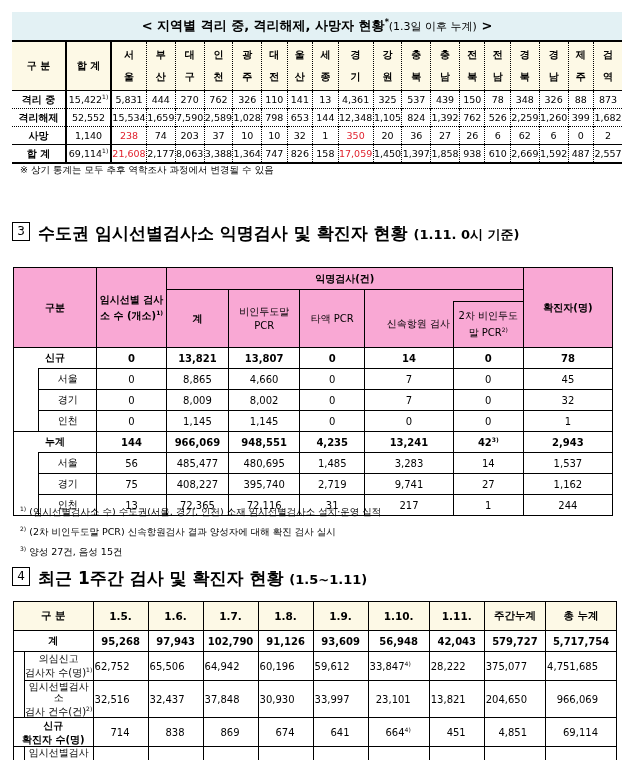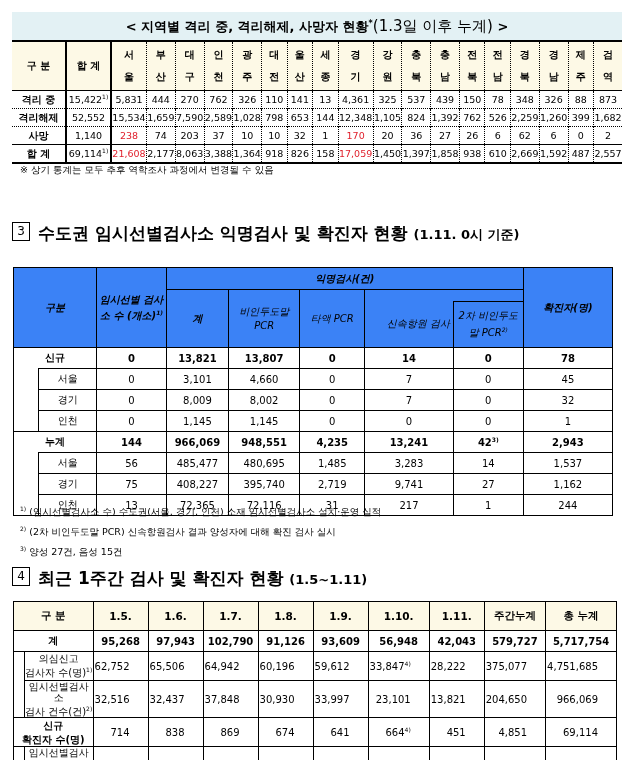--- a/index.html
+++ b/index.html
@@ -2,40 +2,40 @@
 <html><head>
 <meta charset="utf-8">
 <style>
   html,body{margin:0;padding:0;background:#fff;}
   body{width:627px;height:760px;position:relative;overflow:hidden;font-family:"DejaVu Sans","Liberation Sans",sans-serif;color:#000;}
   table{border-collapse:collapse;}
   
   #t1{position:absolute;left:12px;top:12px;width:610px;font-size:10px;}
   #t1 .title-cell{background:#e3f1f4;height:26px;text-align:center;font-size:13px;font-weight:bold;border-bottom:2px solid #000;}
   #t1 .title-cell sup{font-size:8px;}
-  #t1 .title-cell .small{font-size:15px;font-weight:normal;}
+  #t1 .title-cell .small{font-size:11px;font-weight:normal;}
   #t1 th{background:#fdf9e6;font-weight:bold;font-size:10px;}
   #t1 th.reg{border-left:1px dotted #000;width:24px;padding:0;height:48px;line-height:22px;}
   #t1 th.gubun{width:50px;border-right:2px solid #000;}
   #t1 th.total{width:40px;border-right:2px solid #000;}
   #t1 td{text-align:center;height:17px;font-size:9.5px;padding:0;border-top:1px dotted #000;border-left:1px dotted #000;white-space:nowrap;}
   #t1 td.rowlab{font-weight:bold;font-size:10px;border-left:none;border-right:2px solid #000;}
   #t1 td.rowtot{border-left:none;border-right:2px solid #000;}
   #t1 tr.sum td{border-top:1px solid #000;border-bottom:2px solid #000;}
   #t1 tr.hdr-last th{border-bottom:1px solid #000;}
   #t1 .red{color:#e0202c;margin-left:37px;}
   #t1 sup{font-size:6px;}
   .notes1{position:absolute;left:20px;top:162px;font-size:9.5px;line-height:15px;}
   .notes1 div{white-space:nowrap;}
   .h3{position:absolute;left:12px;top:222px;font-size:17px;font-weight:bold;white-space:nowrap;}
   .h3 .box{display:inline-block;width:16px;height:17px;border:1px solid #000;font-size:12px;font-weight:normal;text-align:center;line-height:17px;vertical-align:top;margin-right:8px;}
   .h3 .sub{font-size:13px;}
   
   #t2{position:absolute;left:13px;top:267px;width:600px;font-size:10px;}
-  #t2 th{background:#3b82f6;border:1px solid #000;font-size:10px;font-weight:normal;font-style:italic;}
+  #t2 th{background:#f9a8d4;border:1px solid #000;font-size:10px;font-weight:normal;}
   #t2 th.b{font-weight:bold;}
   #t2 td{text-align:center;height:18px;font-size:10px;border-left:1px solid #000;border-right:1px solid #000;border-top:1px solid #000;}
   #t2 tr.bold td{font-weight:bold;}
   #t2 td.indent-blank{border-top:none;width:24px;}
   #t2 td.sublab{}
   #t2 tr.last td{border-bottom:1px solid #000;}
   #t2 sup{font-size:6px;}
   .notes2{position:absolute;left:20px;top:500px;font-size:9.5px;line-height:17px;}
   .notes2 sup{font-size:6px;}
   .h4{position:absolute;left:12px;top:567px;font-size:17px;font-weight:bold;white-space:nowrap;}
@@ -187,40 +187,40 @@
         <td class="rowlab">사망</td>
         <td class="rowtot"><span>1,140</span><sup></sup></td>
         <td class="val red" style="border-left: none; color: rgb(224, 32, 44);">238</td>
         <td class="val">74</td>
         <td class="val">203</td>
         <td class="val">37</td>
         <td class="val">10</td>
         <td class="val">10</td>
         <td class="val">32</td>
         <td class="val">1</td>
-        <td class="val red" style="color: rgb(224, 32, 44);">170</td>
+        <td class="val red" style="color: rgb(224, 32, 44);">350</td>
         <td class="val">20</td>
         <td class="val">36</td>
         <td class="val">27</td>
         <td class="val">26</td>
         <td class="val">6</td>
         <td class="val">62</td>
         <td class="val">6</td>
         <td class="val">0</td>
         <td class="val">2</td>
       </tr>
       <tr class="sum">
         <td class="rowlab">합 계</td>
         <td class="rowtot"><span>69,114</span><sup>1)</sup></td>
         <td class="val red" style="border-left: none; color: rgb(224, 32, 44);">21,608</td>
         <td class="val">2,177</td>
         <td class="val">8,063</td>
         <td class="val">3,388</td>
         <td class="val">1,364</td>
-        <td class="val">918</td>
+        <td class="val">747</td>
         <td class="val">826</td>
         <td class="val">158</td>
         <td class="val red" style="color: rgb(224, 32, 44);">17,059</td>
         <td class="val">1,450</td>
         <td class="val">1,397</td>
         <td class="val">1,858</td>
         <td class="val">938</td>
         <td class="val">610</td>
         <td class="val">2,669</td>
         <td class="val">1,592</td>
@@ -265,21 +265,21 @@
         <td>13,807</td>
         <td>0</td>
         <td>14</td>
         <td>0</td>
         <td>78</td>
       </tr>
       <tr>
         <td class="indent-blank" style="border-right:1px solid #000;border-bottom:none;"></td>
         <td class="sublab" style="width:58px;">서울</td>
         <td>0</td>
-        <td>3,101</td>
+        <td>8,865</td>
         <td>4,660</td>
         <td>0</td>
         <td>7</td>
         <td>0</td>
         <td>45</td>
       </tr>
       <tr>
         <td class="indent-blank" style="border-right:1px solid #000;border-bottom:none;"></td>
         <td class="sublab" style="width:58px;">경기</td>
         <td>0</td>

